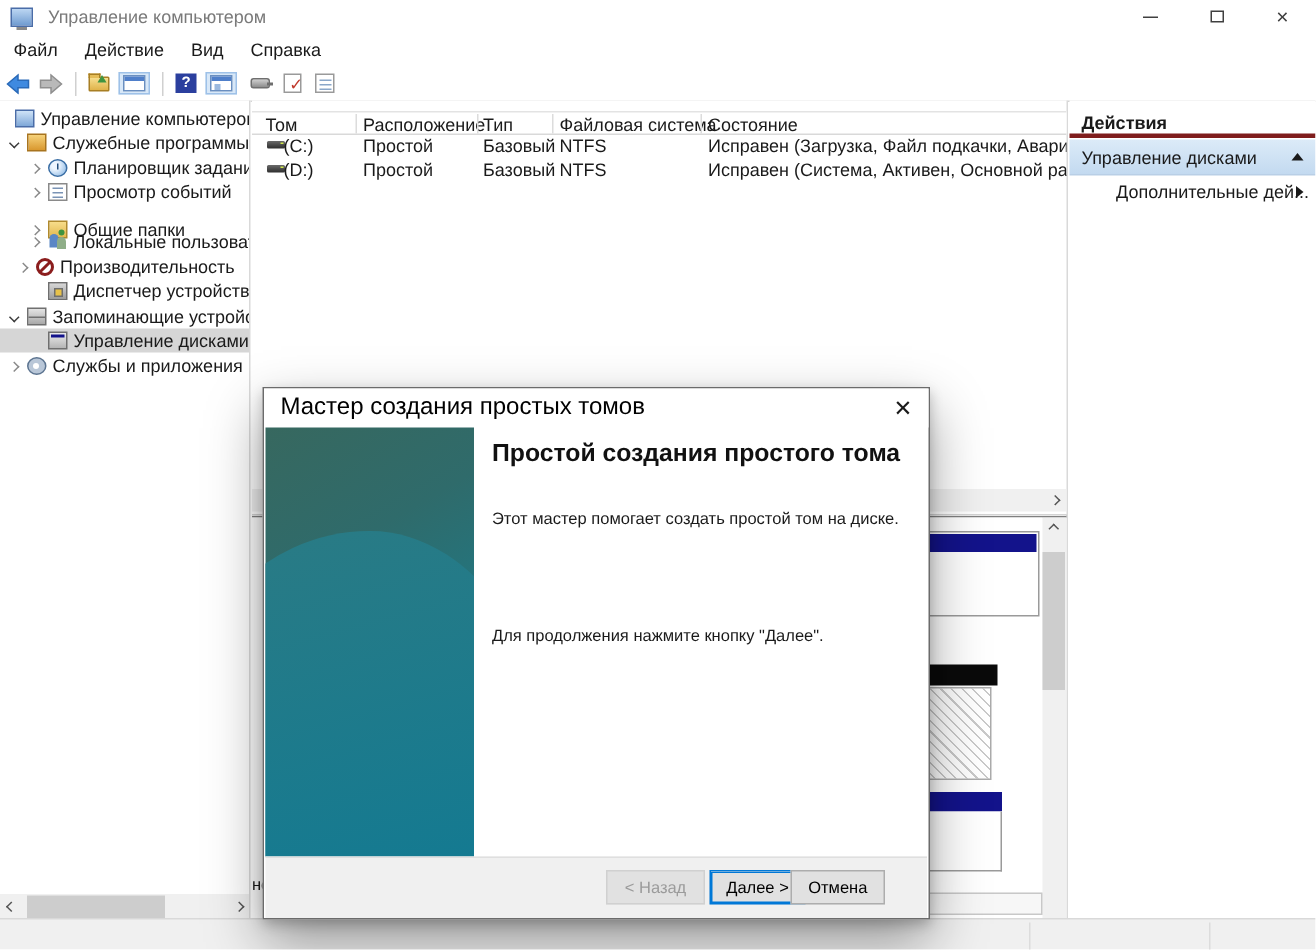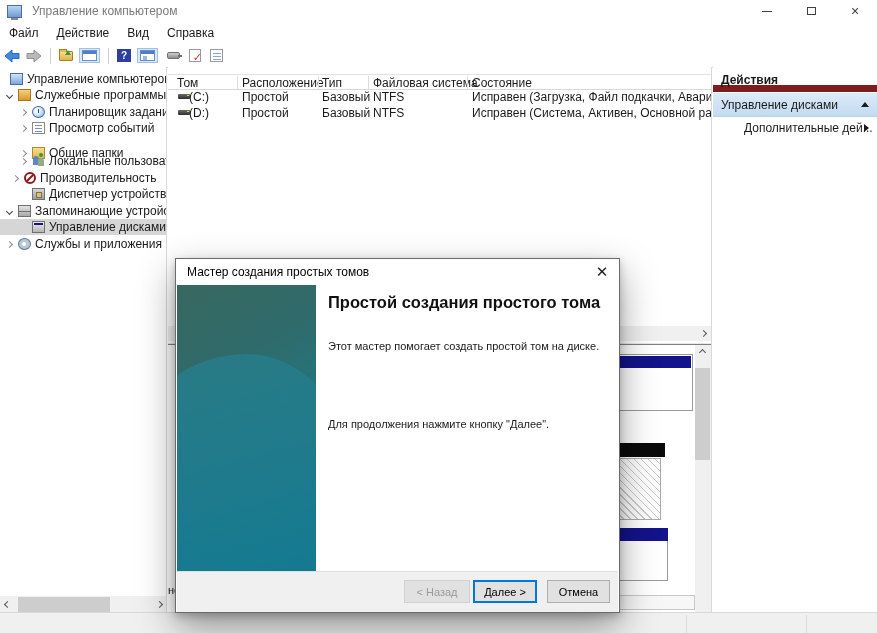--- a/index.html
+++ b/index.html
@@ -103,44 +103,44 @@
   .navy { background:#13138b; }
   .black { background:#0a0a0a; }
   .gv-hatch { position:absolute; border:1px solid #ababab; background:repeating-linear-gradient(45deg,#ffffff 0 4px,#c9c9c9 4px 5px); }
   .gv-label { position:absolute; font-size:11px; color:#1a1a1a; white-space:nowrap; }
   .vscroll { position:absolute; left:527px; top:278px; width:16px; height:315px; background:#f0f0f0; }
   .vscroll .sb-btn { position:absolute; left:0; }
   .gv-bottom-track { position:absolute; left:250px; top:528px; width:277px; height:15px; background:#f7f7f7; border:1px solid #c8c8c8; }
 
   
   .actions-panel { position:absolute; left:713px; top:67px; width:164px; height:545px; background:#fff; }
-  .act-header { position:absolute; left:0; top:7px; width:164px; height:18px; border-bottom:7px solid #7f1d1d; font-weight:bold; padding-left:8px; display:flex; align-items:center;text-align:right; }
+  .act-header { position:absolute; left:0; top:7px; width:164px; height:18px; border-bottom:3px solid #7f1d1d; font-weight:bold; padding-left:8px; display:flex; align-items:center;text-align:right; }
   .act-primary { position:absolute; left:0; top:26px; width:164px; height:24px; background:linear-gradient(#dcebf8,#c3daf0); border-bottom:1px solid #b9cfe6; display:flex; align-items:center; padding-left:8px; }
   .act-secondary { position:absolute; left:0; top:52px; width:164px; height:18px; display:flex; align-items:center; padding-left:31px; }
   .tri-up { position:absolute; right:8px; width:0; height:0; border-left:4px solid transparent; border-right:4px solid transparent; border-bottom:5px solid #1a1a1a; }
   .tri-right { position:absolute; right:8px; width:0; height:0; border-top:4px solid transparent; border-bottom:4px solid transparent; border-left:5px solid #1a1a1a; }
 
   
   .bottom-strip { position:absolute; left:0; top:612px; width:877px; height:21px; background:#f0f0f0; border-top:1px solid #d9d9d9; }
   .bs-div { position:absolute; top:2px; width:1px; height:19px; background:#dcdcdc; }
 
   
   .dialog { position:absolute; left:175px; top:258px; width:445px; height:355px; background:#fff; border:1px solid #6b6b6b; box-shadow:0 15px 35px rgba(0,0,0,0.38), 0 3px 8px rgba(0,0,0,0.22); }
   .dlg-titlebar { position:absolute; left:0; top:0; width:443px; height:26px; background:#fff; display:flex; align-items:center; }
-  .dlg-title { margin-left:11px; font-size:12px; color:#000; }
+  .dlg-title { margin-left:11px; font-size:16px; color:#000; }
   .dlg-close { position:absolute; right:0; top:0; width:34px; height:26px; display:flex; align-items:center; justify-content:center; font-size:15px; color:#1a1a1a; }
   .wizard-art { position:absolute; left:1px; top:26px; width:139px; height:286px; background:linear-gradient(150deg,#37685f 0%,#2f6b6b 30%,#1a7d8d 70%,#0f7d95 100%); overflow:hidden; }
   .wizard-art::after { content:""; position:absolute; left:-45%; top:24%; width:190%; height:170%; border-radius:50% 50% 0 0 / 30% 42% 0 0; background:linear-gradient(165deg,#2b7b84 0%,#117a93 55%,#0d7390 100%); }
   .dlg-heading { position:absolute; left:152px; top:34px; width:285px; font-size:16.5px; font-weight:bold; color:#111; }
   .dlg-text { position:absolute; left:152px; font-size:11px; color:#1a1a1a; line-height:1.3; }
   .dlg-footer { position:absolute; left:1px; top:312px; width:441px; height:41px; background:#f0f0f0; border-top:1px solid #dfdfdf; }
   .btn { position:absolute; top:8px; height:23px; font-size:11px; display:flex; align-items:center; justify-content:center; background:#e1e1e1; border:1px solid #adadad; }
   .btn-back { left:227px; width:66px; color:#9b9b9b; border-color:#d0d0d0; }
   .btn-next { left:296px; width:64px; border:1px solid #0078d7; box-shadow:inset 0 0 0 1px #0078d7; color:#000; }
-  .btn-cancel { left:370px; width:63px; color:#000; }
+  .btn-cancel { left:350px; width:63px; color:#000; }
 </style>
 </head>
 <body>
 
 <div class="titlebar">
   <div class="app-icon"></div>
   <div class="title-text">Управление компьютером</div>
   <div class="win-btns">
     <div class="win-btn">
         <div class="glyph-min"></div>

